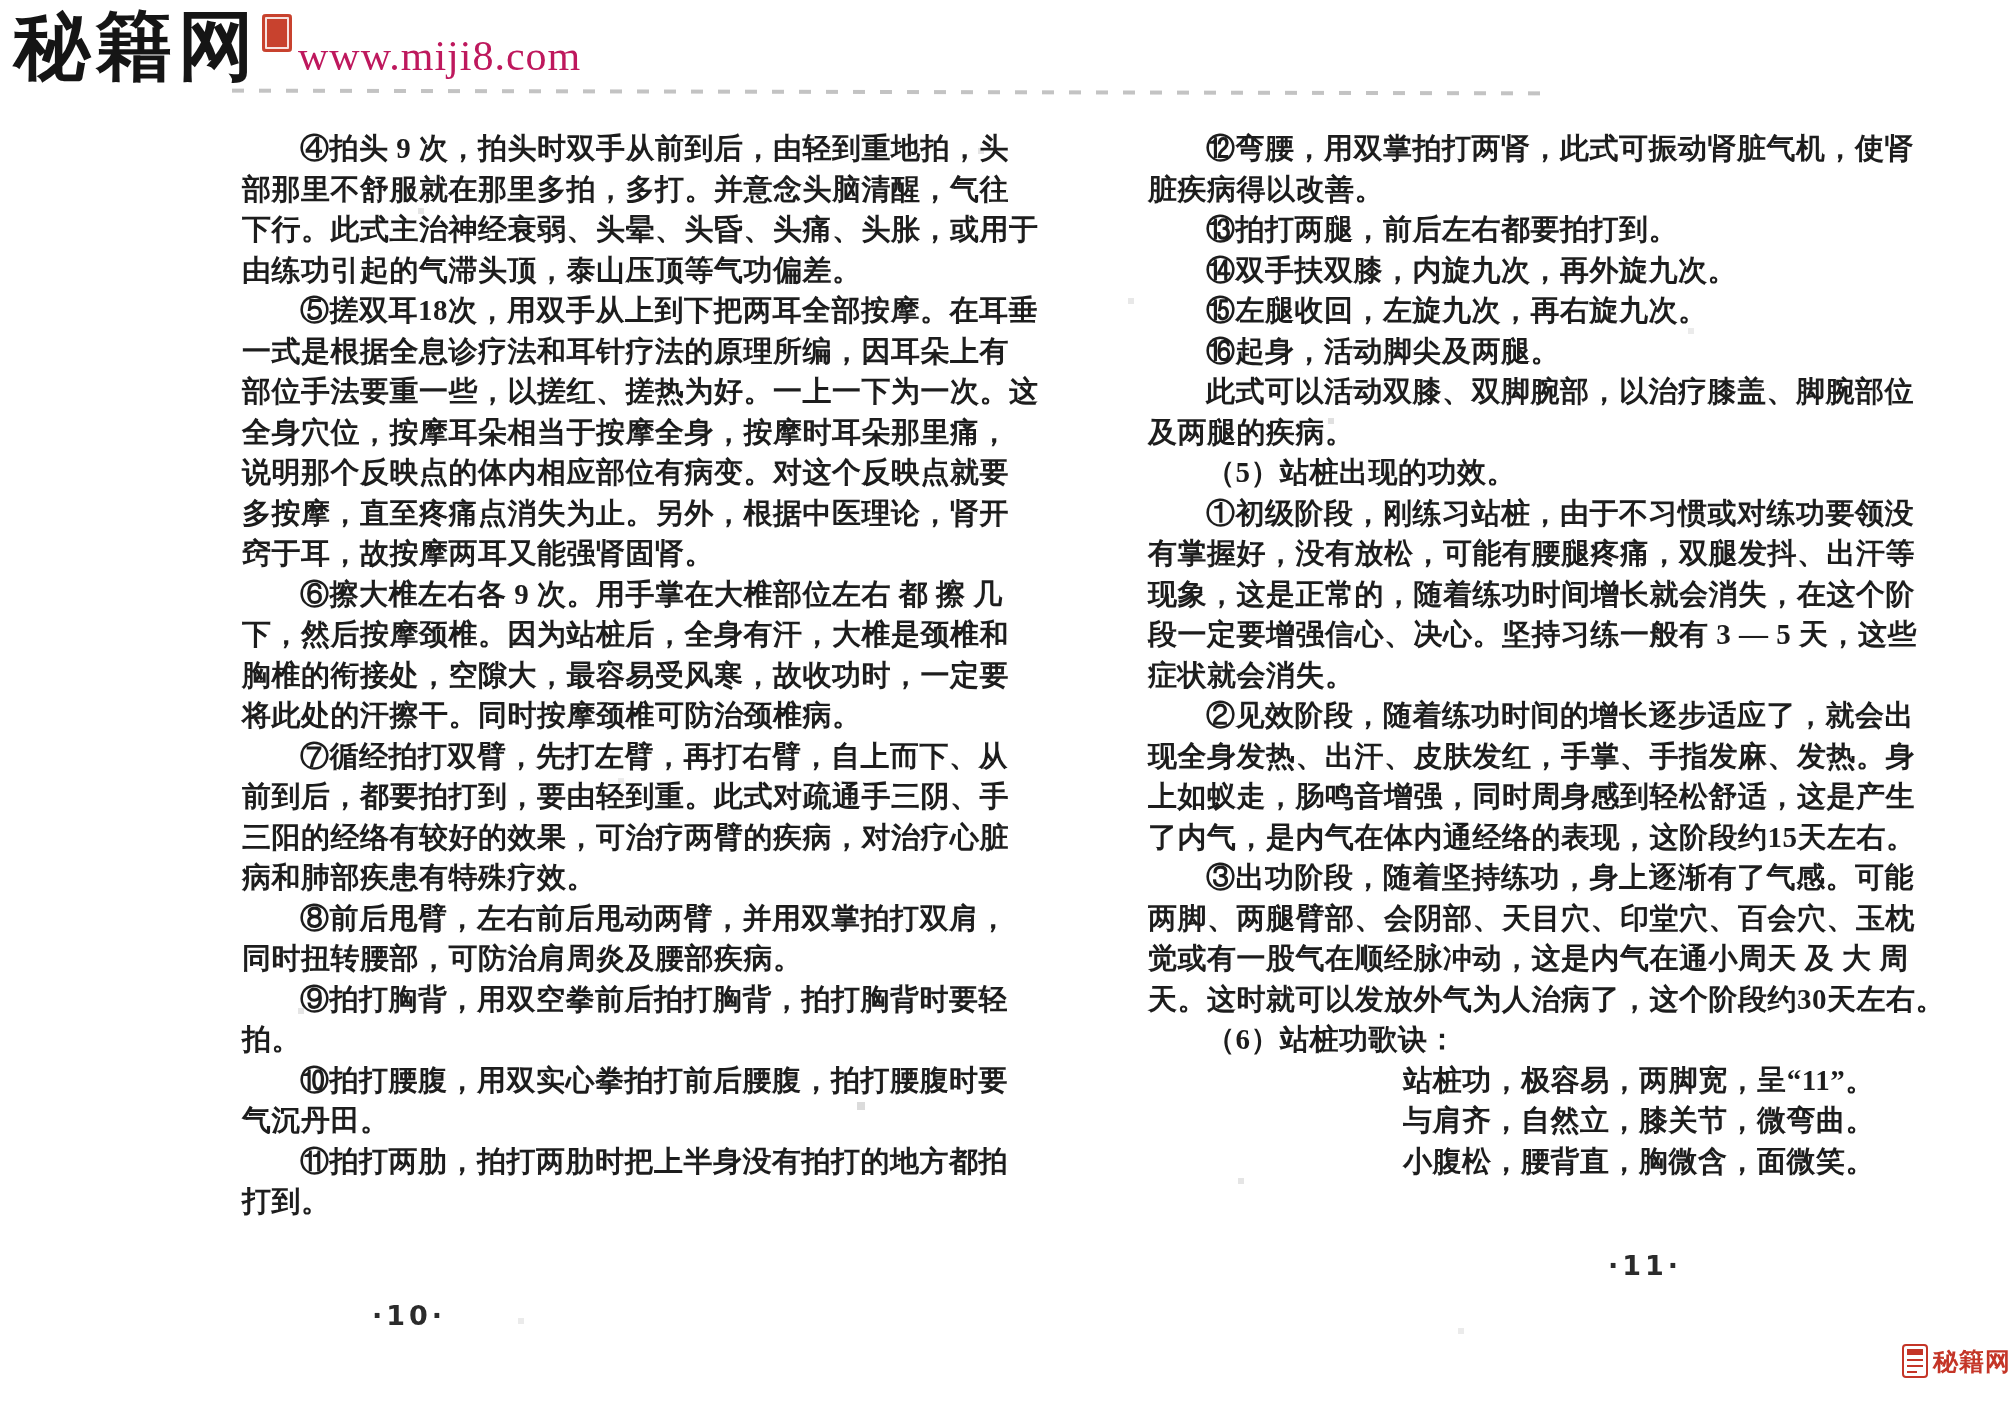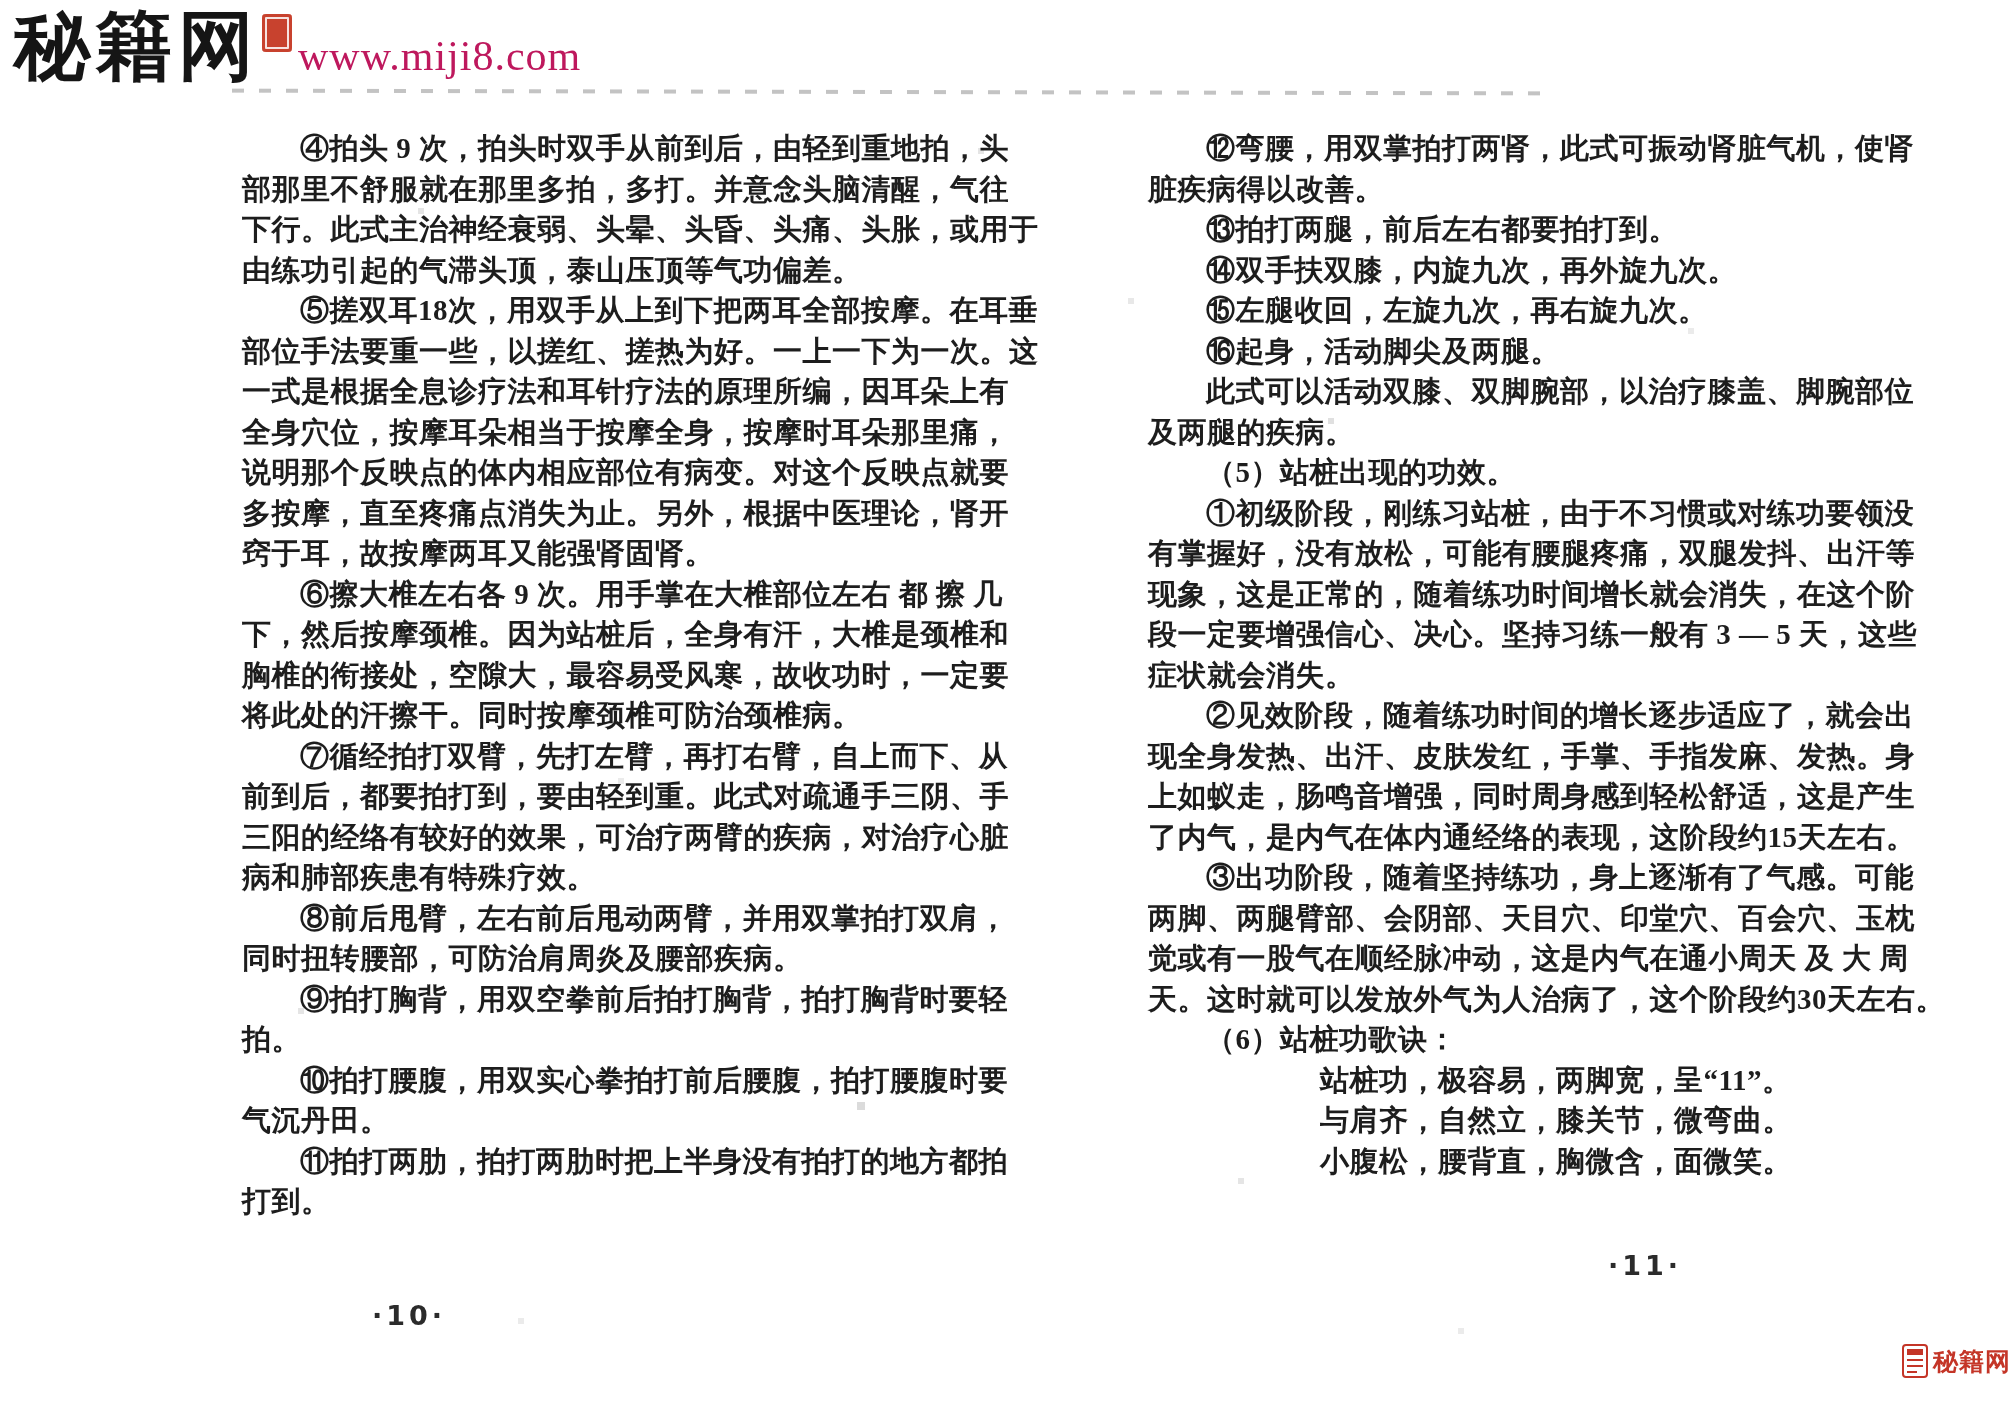--- a/index.html
+++ b/index.html
@@ -52,21 +52,21 @@
   .col-left  { left:242px;  width:800px; }
   .col-right { left:1148px; width:810px; }
   .line {
     height:40.5px; line-height:40.5px;
     font-size:29px; font-weight:bold;
     color:#1d1d1d; white-space:nowrap;
     font-family:Liberation Serif, serif;
     letter-spacing:0.5px;
   }
   .ind1 { padding-left:58px; }
-  .ind2 { padding-left:172px; }
+  .ind2 { padding-left:172px;text-align:center; }
   .pagenum {
     position:absolute; font-size:27px; font-weight:bold; color:#2b2b2b;
     font-family:"DejaVu Sans",sans-serif; letter-spacing:4px;
   }
   .pagenum-left  { left:328px;  top:1300px;margin-left:44px; }
   .pagenum-right { left:1608px; top:1250px; }
   
   .corner {
     position:absolute; left:1902px; top:1344px;
     display:flex; align-items:center; gap:5px;
@@ -87,22 +87,22 @@
 
 <div class="noise-line"></div>
 <div class="specks"></div>
 
 <div class="col col-left">
     <div class="line ind1">④拍头 9 次，拍头时双手从前到后，由轻到重地拍，头</div>
     <div class="line">部那里不舒服就在那里多拍，多打。并意念头脑清醒，气往</div>
     <div class="line">下行。此式主治神经衰弱、头晕、头昏、头痛、头胀，或用于</div>
     <div class="line">由练功引起的气滞头顶，泰山压顶等气功偏差。</div>
     <div class="line ind1">⑤搓双耳18次，用双手从上到下把两耳全部按摩。在耳垂</div>
+    <div class="line">一式是根据全息诊疗法和耳针疗法的原理所编，因耳朵上有</div>
     <div class="line">部位手法要重一些，以搓红、搓热为好。一上一下为一次。这</div>
-    <div class="line">一式是根据全息诊疗法和耳针疗法的原理所编，因耳朵上有</div>
     <div class="line">全身穴位，按摩耳朵相当于按摩全身，按摩时耳朵那里痛，</div>
     <div class="line">说明那个反映点的体内相应部位有病变。对这个反映点就要</div>
     <div class="line">多按摩，直至疼痛点消失为止。另外，根据中医理论，肾开</div>
     <div class="line">窍于耳，故按摩两耳又能强肾固肾。</div>
     <div class="line ind1">⑥擦大椎左右各 9 次。用手掌在大椎部位左右 都 擦 几</div>
     <div class="line">下，然后按摩颈椎。因为站桩后，全身有汗，大椎是颈椎和</div>
     <div class="line">胸椎的衔接处，空隙大，最容易受风寒，故收功时，一定要</div>
     <div class="line">将此处的汗擦干。同时按摩颈椎可防治颈椎病。</div>
     <div class="line ind1">⑦循经拍打双臂，先打左臂，再打右臂，自上而下、从</div>
     <div class="line">前到后，都要拍打到，要由轻到重。此式对疏通手三阴、手</div>

